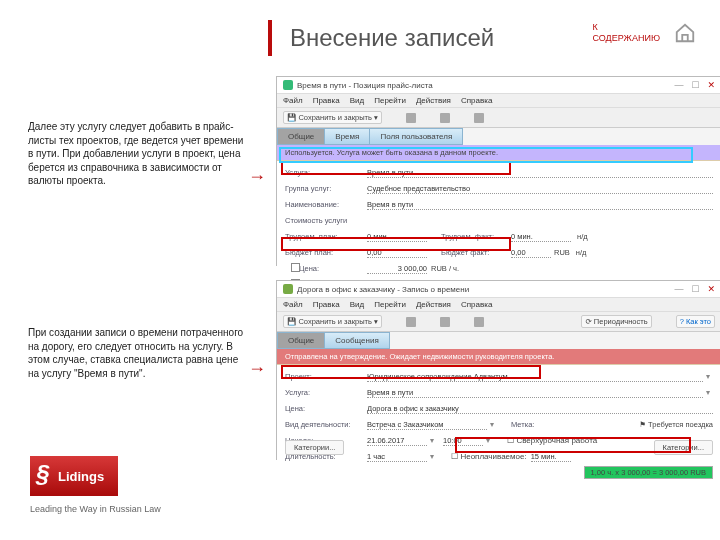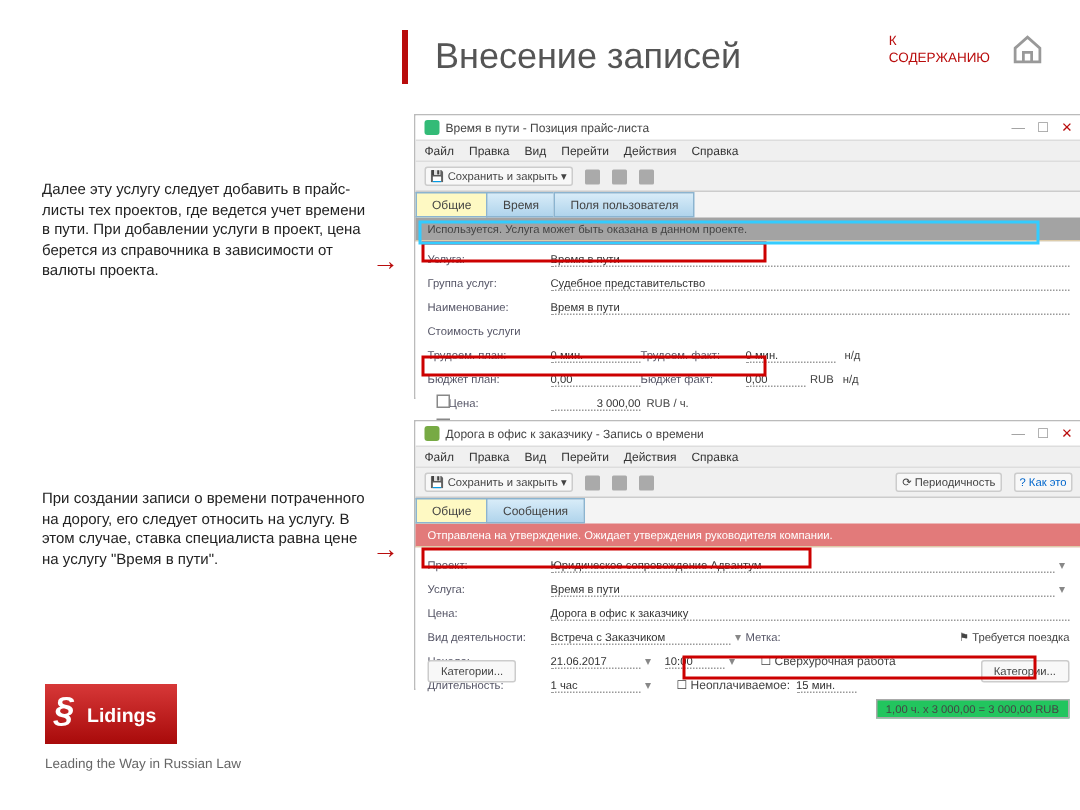--- a/index.html
+++ b/index.html
@@ -22,39 +22,39 @@
   .shot1 { top: 76px; height: 190px; }
   .shot2 { top: 280px; height: 180px; }
   
   .win-title { background: #fff; border-bottom: 1px solid #ddd; padding: 3px 6px; display: flex; align-items: center; justify-content: space-between; }
   .win-title-left { display: flex; align-items: center; gap: 4px; }
   .win-icon { width: 10px; height: 10px; background: #3b7; border-radius: 2px; }
   .win-ctrl { display: flex; gap: 8px; color: #999; font-size: 9px; }
   .win-close { color: #b90c0c; }
   
   .menubar { background: #f0f0f0; padding: 2px 6px; display: flex; gap: 10px; border-bottom: 1px solid #ddd; color: #333; }
-  .toolbar { background: #f0f0f0; padding: 3px 6px; display: flex; gap: 8px; border-bottom: 1px solid #ccc; align-items: center; }
+  .toolbar { background: #f0f0f0; padding: 3px 6px; display: flex; gap: 24px; border-bottom: 1px solid #ccc; align-items: center; }
   .tb-btn { padding: 1px 3px; border: 1px solid #ccc; background: #f8f8f8; border-radius: 2px; font-size: 7.5px; }
   .tb-ico { width: 10px; height: 10px; background: #aaa; border-radius: 1px; }
   
   .tabs { display: flex; }
   .tab { padding: 3px 10px; background: linear-gradient(#d8ecf8, #b0d4ec); border: 1px solid #8bb4d0; border-right: none; font-size: 8px; }
   .tab:last-child { border-right: 1px solid #8bb4d0; }
-  .tab.active { background: #fef9c3; }
-  
-  .banner { background: #a3a3a3; padding: 3px 8px; font-size: 7.5px; border-bottom: 1px solid #dca; }
+  .tab.active { background: #a3a3a3; }
+  
+  .banner { background: #c4b5fd; padding: 3px 8px; font-size: 7.5px; border-bottom: 1px solid #dca; }
   .banner-red { background: #e27a7a; color: #fff; }
   
   .form { padding: 4px 8px; background: #fff; }
   .row { display: flex; align-items: center; margin-bottom: 2px; height: 14px; }
   .lbl { width: 82px; color: #556; font-size: 7.5px; }
   .fld { flex: 1; border-bottom: 1px dotted #999; font-size: 7.5px; padding: 1px 0 0; color: #333; }
   .fld-sm { width: 60px; flex: none; }
   .fld-tiny { width: 40px; flex: none; }
-  .lbl2 { width: 70px; margin-left: 0; color: #556; font-size: 7.5px; }
+  .lbl2 { width: 70px; margin-left: 14px; color: #556; font-size: 7.5px; }
   .nd { width: 24px; margin-left: 6px; font-size: 7.5px; }
   
   .redbox1 { position: absolute; border: 2px solid #c00; }
   .bluebox { position: absolute; border: 2px solid #3cf; }
   
   .chk { position: absolute; left: 6px; width: 9px; height: 9px; border: 1px solid #888; background: #fff; }
   
   .btnrow { position: absolute; bottom: 4px; left: 8px; right: 8px; display: flex; justify-content: space-between; }
   .btnrow .tb-btn { padding: 2px 8px; }
   
@@ -189,21 +189,21 @@
     <span class="tb-ico"></span>
     <span class="tb-ico"></span>
     <span style="flex:1"></span>
     <span class="tb-btn">⟳ <span>Периодичность</span></span>
     <span class="tb-btn" style="color:#06c">? <span>Как это</span></span>
   </div>
   <div class="tabs">
     <div class="tab active">Общие</div>
     <div class="tab">Сообщения</div>
   </div>
-  <div class="banner banner-red">Отправлена на утверждение. Ожидает утверждения руководителя компании.</div>
+  <div class="banner banner-red">Отправлена на утверждение. Ожидает недвижимости руководителя проекта.</div>
   <div class="form">
     <div class="row">
         <div class="lbl">Проект:</div>
         <div class="fld">Юридическое сопровождение Адвантум</div>
         <span class="ico-combo">▾</span>
       </div>
     <div class="row">
         <div class="lbl">Услуга:</div>
         <div class="fld">Время в пути</div>
         <span class="ico-combo">▾</span>

